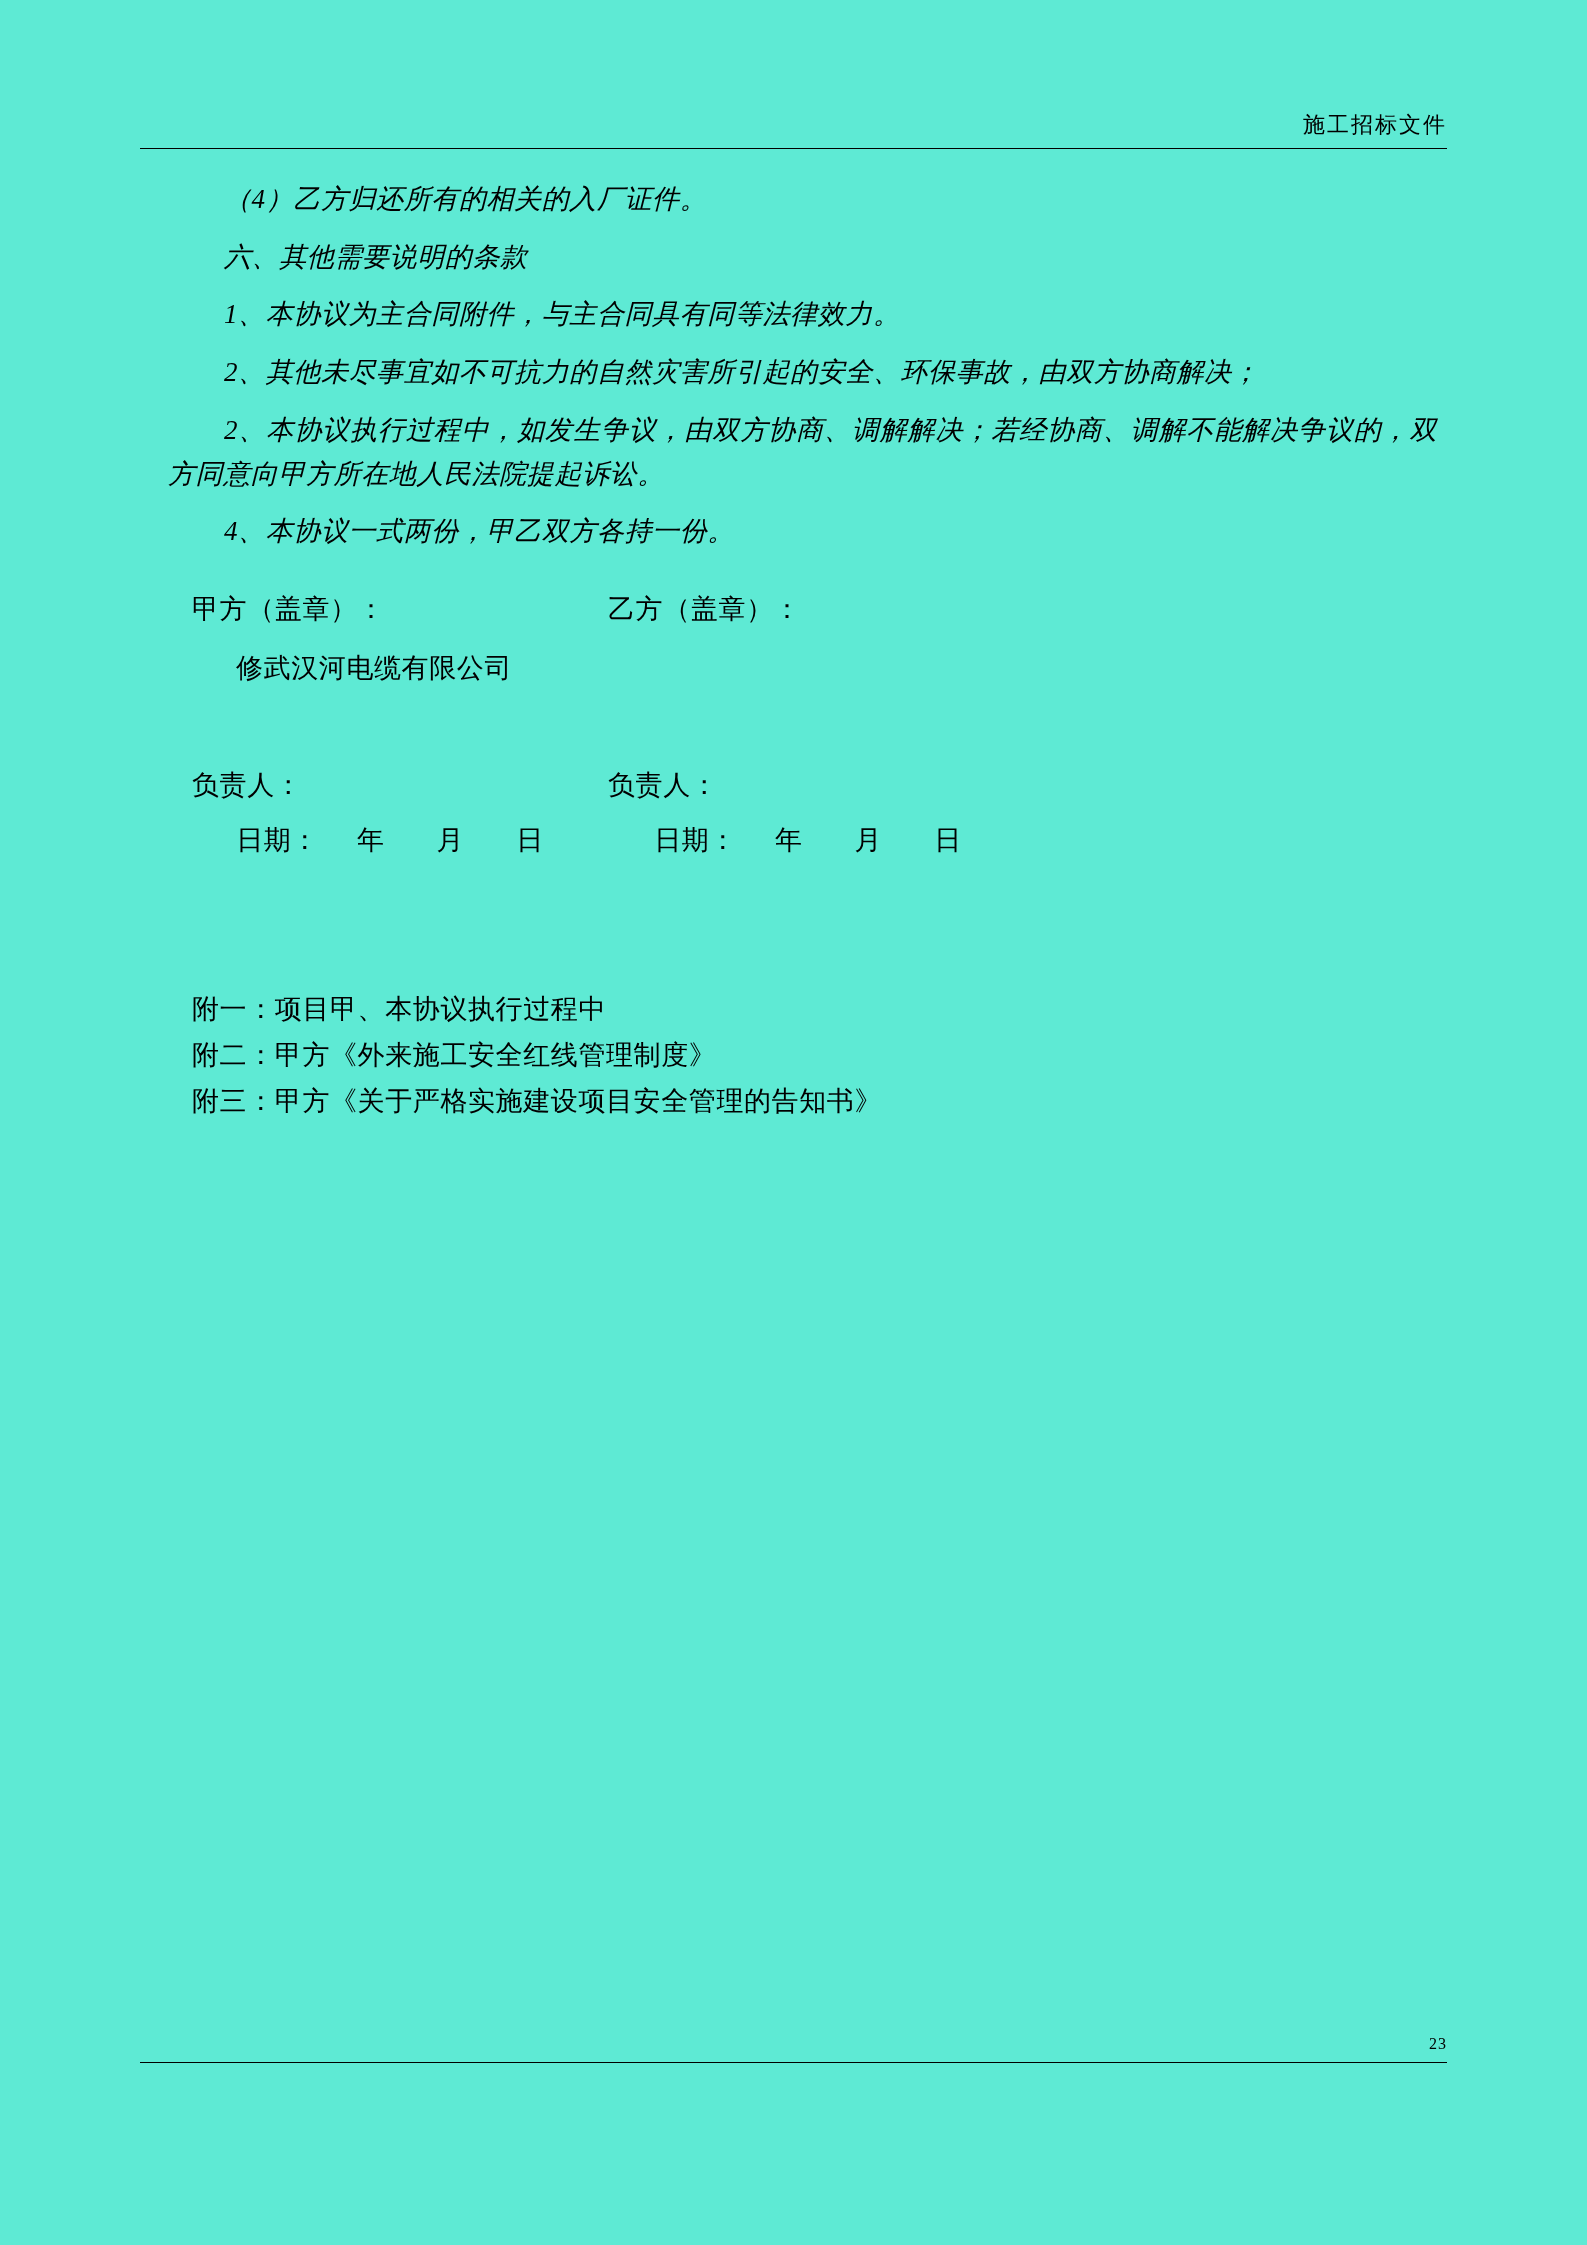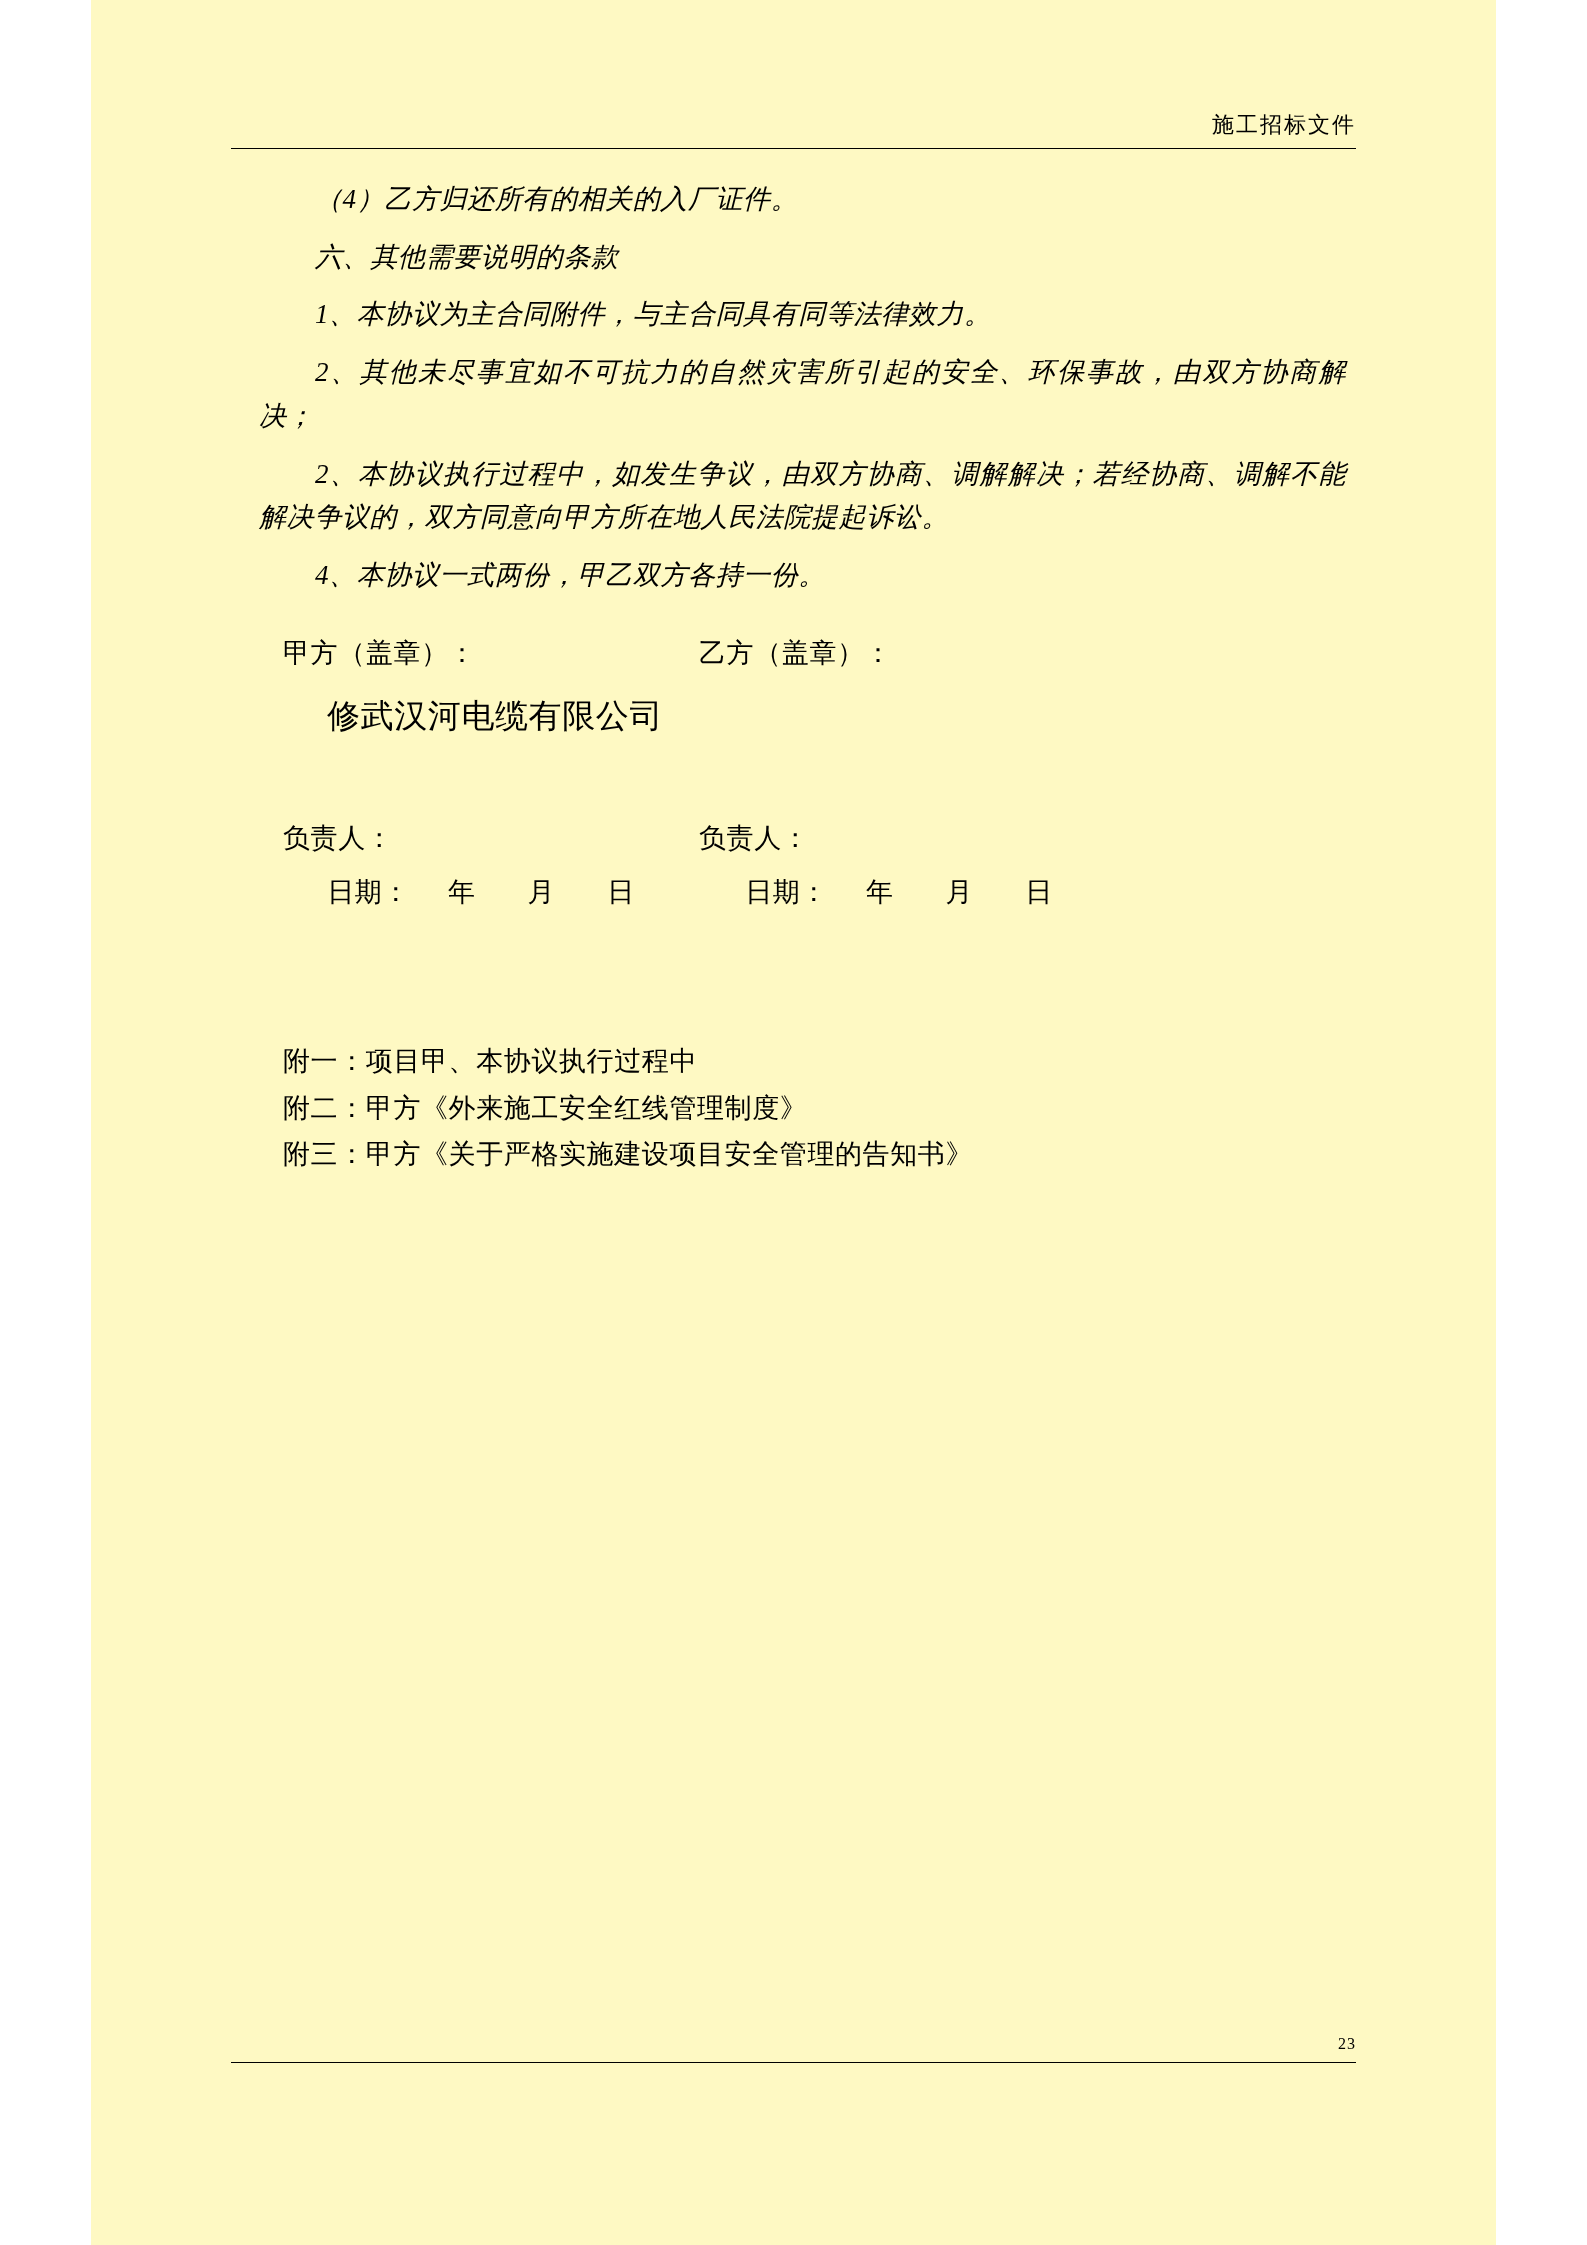--- a/index.html
+++ b/index.html
@@ -6,24 +6,24 @@
     margin: 0;
     padding: 0;
     background: #ffffff;
   }
   body {
     font-family: "Liberation Serif", "DejaVu Serif", serif;
     color: #000000;
   }
   .page {
     position: relative;
-    width: 1405px;
+    width: 1587px;
     height: 2245px;
     margin: 0 auto;
-    background: #fef9c3;
+    background: #5eead4;
     box-sizing: border-box;
   }
   .header {
     position: absolute;
     top: 110px;
     left: 140px;
     right: 140px;
     text-align: right;
     font-size: 22px;
     letter-spacing: 2px;
@@ -66,21 +66,21 @@
   .sig-col {
     width: 420px;
     flex: 0 0 420px;
     padding-left: 24px;
     box-sizing: border-box;
   }
   .sig-col.second {
     padding-left: 20px;
   }
   .company-line {
-    font-size: 33px;
+    font-size: 27px;
     letter-spacing: 0.6px;
     padding-left: 68px;
     margin-top: 18px;
     margin-bottom: 0;
   }
   .gap-big {
     height: 78px;
   }
   .date-row {
     display: flex;

